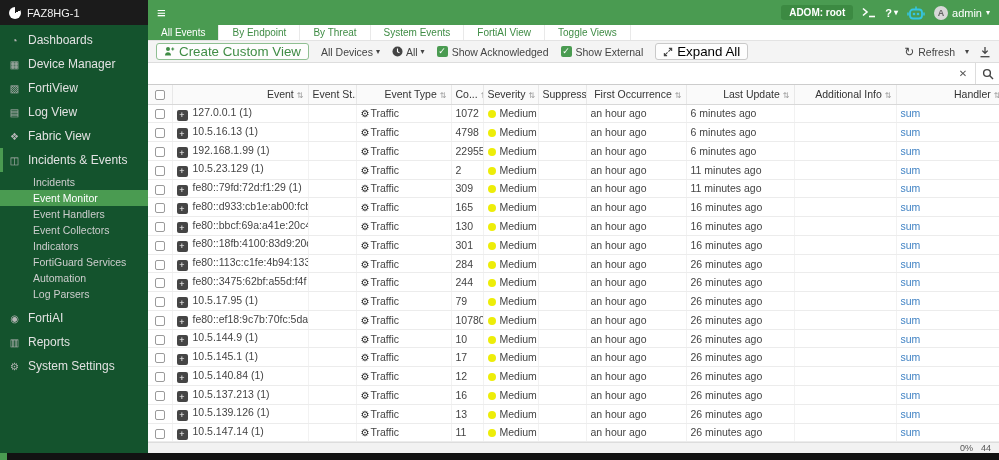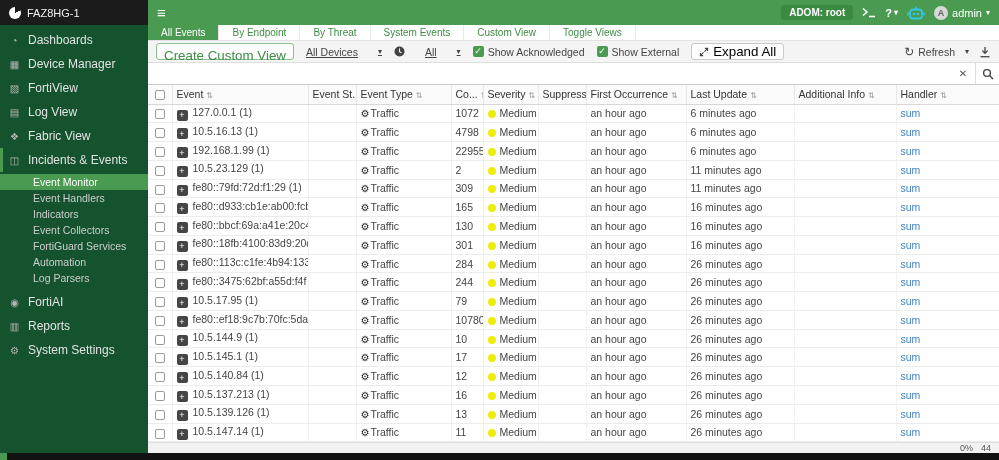--- a/index.html
+++ b/index.html
@@ -41,42 +41,42 @@
 
   .tabbar{height:16px;flex:none;background:#fff;display:flex;border-bottom:1px solid #e3e3e3;}
   .tab{padding:0 13px;display:flex;align-items:center;color:#3f8c45;font-size:10px;white-space:nowrap;
        border-right:1px solid #e9e9e9;cursor:pointer;}
   .tab.active{background:#4a9b51;color:#fff;}
 
   .toolbar{height:22px;flex:none;background:#f4f4f4;border-bottom:1px solid #ddd;display:flex;align-items:center;
            padding:0 8px;gap:12px;font-size:10.5px;color:#444;}
   .btn{display:flex;align-items:center;gap:4px;background:#fdfdfd;border:1px solid #c9c9c9;border-radius:3px;
        padding:0 7px;height:17px;cursor:pointer;white-space:nowrap;}
-  .btn.create{border-color:#8fbf92;color:#3f8c45;flex-direction:column;}
-  .dd{display:flex;align-items:center;gap:20px;cursor:pointer;white-space:nowrap;text-decoration:underline;}
+  .btn.create{border-color:#8fbf92;color:#3f8c45;}
+  .dd{display:flex;align-items:center;gap:3px;cursor:pointer;white-space:nowrap;}
   .cb{display:flex;align-items:center;gap:4px;cursor:pointer;white-space:nowrap;}
   .cbx{width:11px;height:11px;flex:none;background:#4a9b51;border-radius:2px;color:#fff;font-size:9px;line-height:11px;text-align:center;}
   .toolbar-right{margin-left:auto;display:flex;align-items:center;gap:10px;}
   .refresh{display:flex;align-items:center;gap:4px;cursor:pointer;}
   .r-ico{font-size:12px;line-height:1;color:#444;}
 
   .searchbar{height:22px;flex:none;background:#fff;border-bottom:1px solid #ccc;display:flex;align-items:stretch;}
   .query{flex:1;display:flex;align-items:center;padding:0 8px;font-family:"DejaVu Sans Mono",monospace;
          font-size:10.5px;white-space:pre;overflow:hidden;}
   .tok-field{color:#4584c6;}
   .tok-op{color:#444;}
   .tok-str{color:#b0543f;}
   .tok-kw{color:#dd4f43;font-weight:bold;}
   .sb-btn{width:24px;display:flex;align-items:center;justify-content:center;cursor:pointer;color:#555;font-size:10px;}
   .sb-btn.mag{border-left:1px solid #ddd;}
 
   .grid{height:357px;flex:none;overflow:hidden;}
   table{border-collapse:collapse;table-layout:fixed;width:871px;font-size:10.5px;}
   thead th{height:19px;background:#fafafa;border-bottom:1px solid #d8d8d8;border-right:1px solid #e8e8e8;
-           font-weight:normal;text-align:left;padding:0 4px;color:#333;white-space:nowrap;overflow:hidden;cursor:pointer;}
+           font-weight:normal;text-align:right;padding:0 4px;color:#333;white-space:nowrap;overflow:hidden;cursor:pointer;}
   th .sort{color:#999;font-size:8px;margin-left:3px;}
   th.h-chk,td.c-chk{text-align:center;padding:0;}
   th.h-gear{background:#4a9b51;color:#fff;text-align:center;padding:0;font-size:11px;cursor:pointer;border-right:none;}
   tbody td{height:18.78px;border-bottom:1px solid #ececec;border-right:1px solid #f2f2f2;padding:0 4px;
            white-space:nowrap;overflow:hidden;color:#444;}
   td.c-gear{border-right:none;}
   .chk{display:inline-block;width:10px;height:10px;border:1px solid #9a9a9a;border-radius:2px;background:#fff;vertical-align:middle;cursor:pointer;}
   .expand{display:inline-flex;width:11px;height:11px;background:#454545;border-radius:2px;color:#fff;font-size:9px;
           justify-content:center;align-items:center;margin-right:5px;vertical-align:-2px;cursor:pointer;}
   .type-ico{font-size:10px;margin-right:1px;color:#222;}
@@ -123,31 +123,34 @@
           <span class="nav-ico">❖</span>
           <span class="nav-label">Fabric View</span>
           <span class="nav-arrow"></span>
         </div>
         <div class="nav-item active">
           <span class="nav-ico">◫</span>
           <span class="nav-label">Incidents &amp; Events</span>
           <span class="nav-arrow"></span>
         </div>
       <div class="submenu">
+        <div class="sub-item">
+            <span>Incidents</span>
+          </div>
           <div class="sub-item active">
             <span>Event Monitor</span>
           </div>
           <div class="sub-item">
             <span>Event Handlers</span>
           </div>
           <div class="sub-item">
+            <span>Event Collectors</span>
+          </div>
+          <div class="sub-item">
             <span>Indicators</span>
-          </div>
-          <div class="sub-item">
-            <span>Event Collectors</span>
           </div>
           <div class="sub-item">
             <span>FortiGuard Services</span>
           </div>
           <div class="sub-item">
             <span>Automation</span>
           </div>
           <div class="sub-item">
             <span>Log Parsers</span>
           </div>
@@ -211,21 +214,21 @@
         <div class="tab">
           <span>By Endpoint</span>
         </div>
         <div class="tab">
           <span>By Threat</span>
         </div>
         <div class="tab">
           <span>System Events</span>
         </div>
         <div class="tab">
-          <span>Custom View</span>
+          <span>FortiAI View</span>
         </div>
         <div class="tab">
           <span>Toggle Views</span>
         </div>
     </div>
 
     <div class="toolbar">
       <button class="btn create">
         <svg width="11" height="11" viewBox="0 0 11 11">
           <circle cx="4" cy="3" r="2" fill="#3f8c45"></circle>

